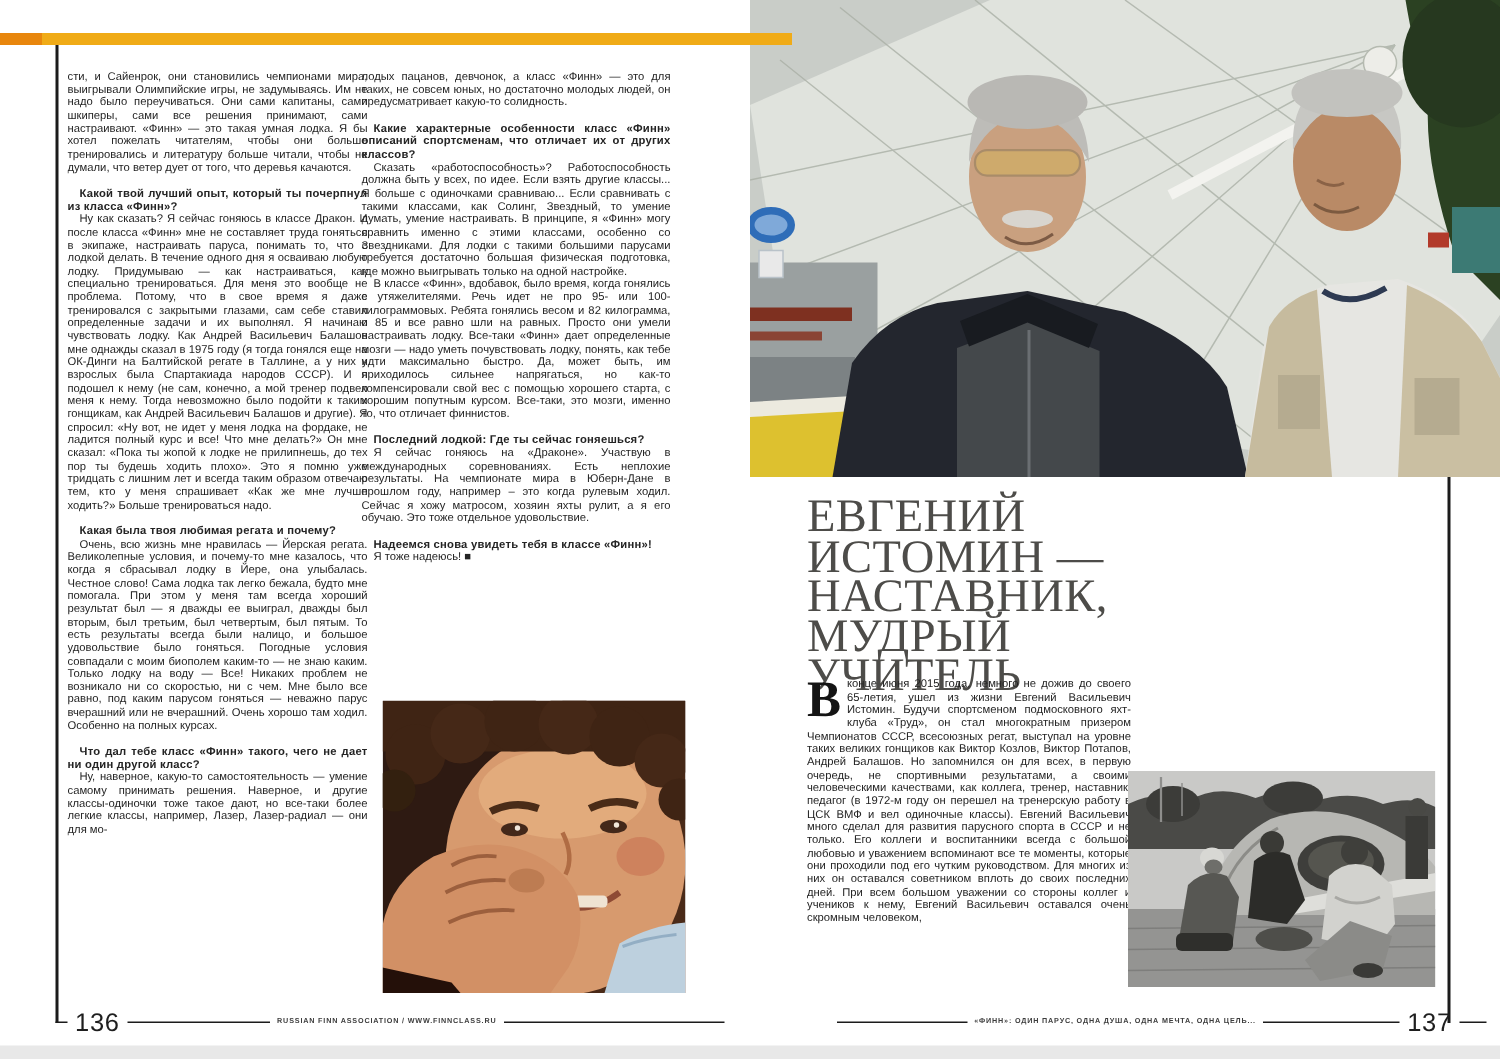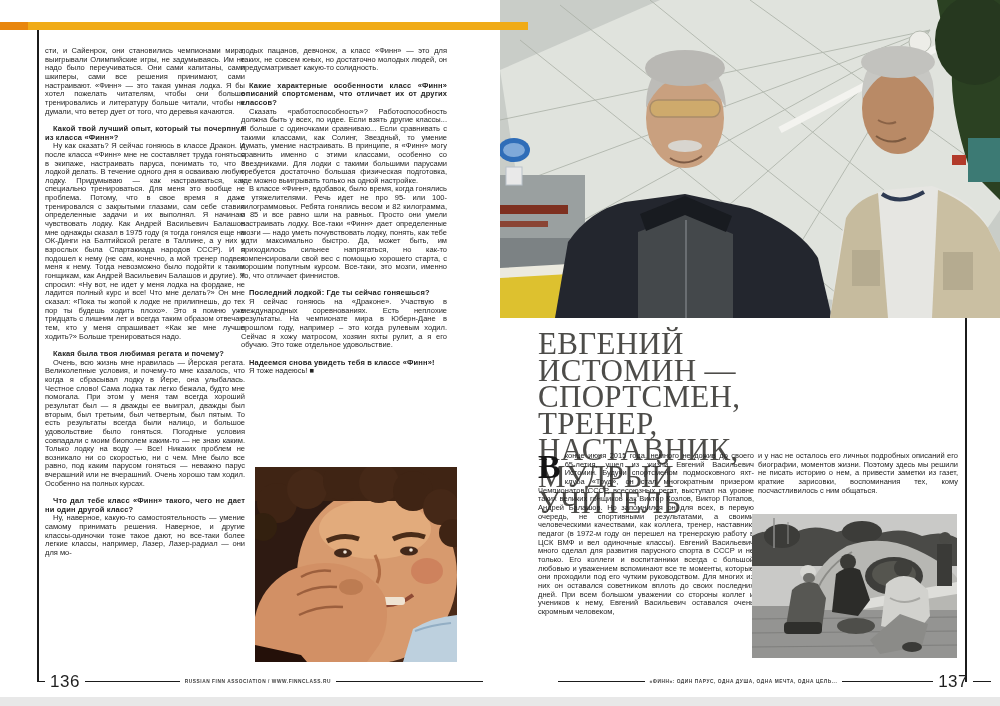--- a/index.html
+++ b/index.html
@@ -205,30 +205,26 @@
       <ellipse cx="96" cy="120" rx="12" ry="8" fill="#bd7c52"></ellipse>
       <path d="M0,195 L0,178 L46,188 L52,195 Z" fill="#241009"></path>
 
       <path d="M148,195 L158,162 Q178,150 202,148 L202,195 Z" fill="#bdd0de"></path>
       <path d="M160,164 Q176,158 196,156" stroke="#93aec4" stroke-width="2" fill="none"></path>
     </svg>
   </div>
 
   <div id="headline">
     <div>ЕВГЕНИЙ ИСТОМИН —</div>
-    <div>СПОРТСМЕН, ТРЕНЕР,</div>
     <div>НАСТАВНИК,</div>
     <div>МУДРЫЙ УЧИТЕЛЬ</div>
   </div>
 
   <div class="textcol" id="rcol1">
     <span class="dropcap">В</span><span>конце июня 2015 года, немного не дожив до своего 65-летия, ушел из жизни Евгений Васильевич Истомин. Будучи спортсменом подмосковного яхт-клуба «Труд», он стал многократным призером Чемпионатов СССР, всесоюзных регат, выступал на уровне таких великих гонщиков как Виктор Козлов, Виктор Потапов, Андрей Балашов. Но запомнился он для всех, в первую очередь, не спортивными результатами, а своими человеческими качествами, как коллега, тренер, наставник, педагог (в 1972-м году он перешел на тренерскую работу в ЦСК ВМФ и вел одиночные классы). Евгений Васильевич много сделал для развития парусного спорта в СССР и не только. Его коллеги и воспитанники всегда с большой любовью и уважением вспоминают все те моменты, которые они проходили под его чутким руководством. Для многих из них он оставался советником вплоть до своих последних дней. При всем большом уважении со стороны коллег и учеников к нему, Евгений Васильевич оставался очень скромным человеком,</span>
-  </div>
-  <div class="textcol" id="rcol2">
-    <p class="para a_cont">и у нас не осталось его личных подробных описаний его биографии, моментов жизни. Поэтому здесь мы решили не писать историю о нем, а привести заметки из газет, краткие зарисовки, воспоминания тех, кому посчастливилось с ним общаться.</p>
   </div>
 
   <div class="photo" id="photo-bw">
     <svg width="205" height="144" viewBox="0 0 205 144" xmlns="http://www.w3.org/2000/svg">
       <rect width="205" height="144" fill="#c9c9c7"></rect>
 
       <path d="M0,52 L0,22 Q20,12 40,20 Q60,8 85,18 Q105,10 125,20 Q150,12 170,22 Q190,16 205,24 L205,52 Z" fill="#4a4a47"></path>
       <ellipse cx="30" cy="22" rx="18" ry="12" fill="#3c3c39"></ellipse>
       <ellipse cx="110" cy="18" rx="20" ry="11" fill="#3c3c39"></ellipse>
       <line x1="22" y1="4" x2="22" y2="34" stroke="#8e8e8c" stroke-width="1.5"></line>

